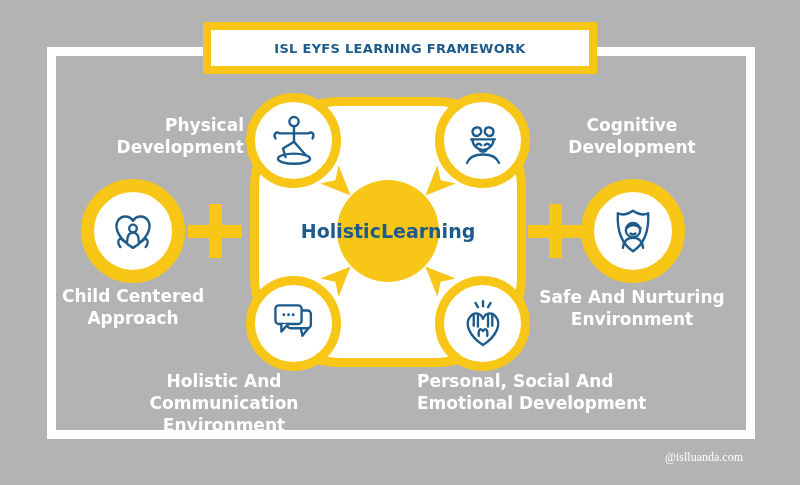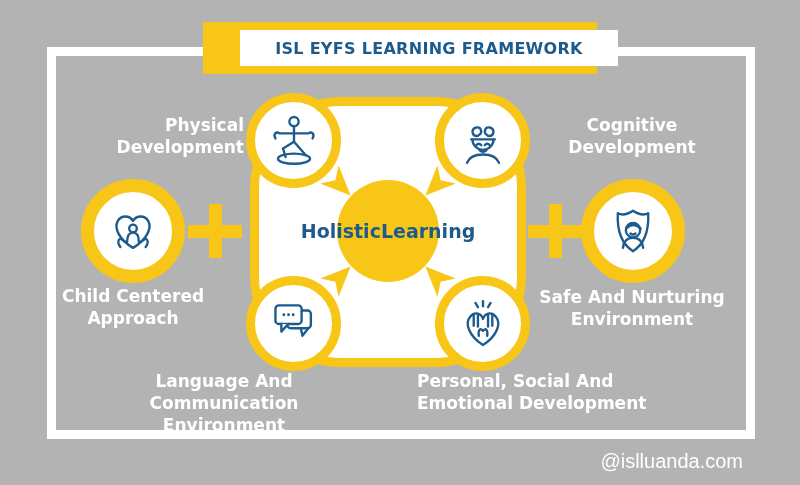--- a/index.html
+++ b/index.html
@@ -14,23 +14,22 @@
     border:9px solid var(--white,#ffffff);box-sizing:border-box;
   }
   
   .title-banner{
     position:absolute;left:203px;top:22px;width:394px;height:52px;
     background:var(--accent-yellow,#f8c617);box-sizing:border-box;padding:8px;
   }
   .title-inner{
     width:100%;height:100%;background:var(--white,#ffffff);
     display:flex;align-items:center;justify-content:center;
-    color:var(--deep-blue,#1e5b8d);font-weight:bold;font-size:16px;letter-spacing:.3px;
+    color:var(--deep-blue,#1e5b8d);font-weight:bold;font-size:13px;letter-spacing:.3px;
     white-space:nowrap;
-    margin-left:29px;
   }
   
   .blob{
     position:absolute;left:250px;top:97px;width:276px;height:270px;
     background:var(--white,#ffffff);border:9px solid var(--accent-yellow,#f8c617);
     border-radius:90px;box-sizing:border-box;
   }
   
   .arrow{
     position:absolute;width:30px;height:26px;background:var(--accent-yellow,#f8c617);
@@ -79,21 +78,21 @@
   .label .ln{display:block;}
   .label-physical{left:58px;top:114px;width:186px;text-align:right;}
   .label-cognitive{left:532px;top:114px;width:200px;text-align:center;}
   .label-child{left:33px;top:285px;width:200px;text-align:center;}
   .label-safe{left:518px;top:286px;width:228px;text-align:center;}
   .label-language{left:88px;top:370px;width:272px;text-align:center;}
   .label-personal{left:417px;top:370px;width:260px;text-align:left;}
   
   .watermark{
     position:absolute;right:57px;top:450px;color:var(--white,#ffffff);
-    font-family:Liberation Sans, sans-serif;font-size:20px;font-weight:normal;
+    font-family:Liberation Serif, serif;font-size:12px;font-weight:normal;
   }
   
   .icon{stroke:var(--deep-blue,#1e5b8d);fill:none;stroke-width:2.8;stroke-linecap:round;stroke-linejoin:round;}
   .icon .fillb{fill:var(--deep-blue,#1e5b8d);stroke:none;}
   .icon .fillw{fill:var(--white,#ffffff);}
 </style>
 </head>
 <body>
 
 <div class="canvas">
@@ -206,21 +205,21 @@
   </div>
   <div class="label label-child">
     <span class="ln">Child Centered</span>
     <span class="ln">Approach</span>
   </div>
   <div class="label label-safe">
     <span class="ln">Safe And Nurturing</span>
     <span class="ln">Environment</span>
   </div>
   <div class="label label-language">
-    <span class="ln">Language And</span>
+    <span class="ln">Holistic And</span>
     <span class="ln">Communication Environment</span>
   </div>
   <div class="label label-personal">
     <span class="ln">Personal, Social And</span>
     <span class="ln">Emotional Development</span>
   </div>
 
   <div class="watermark">@islluanda.com</div>
 
 </div>

